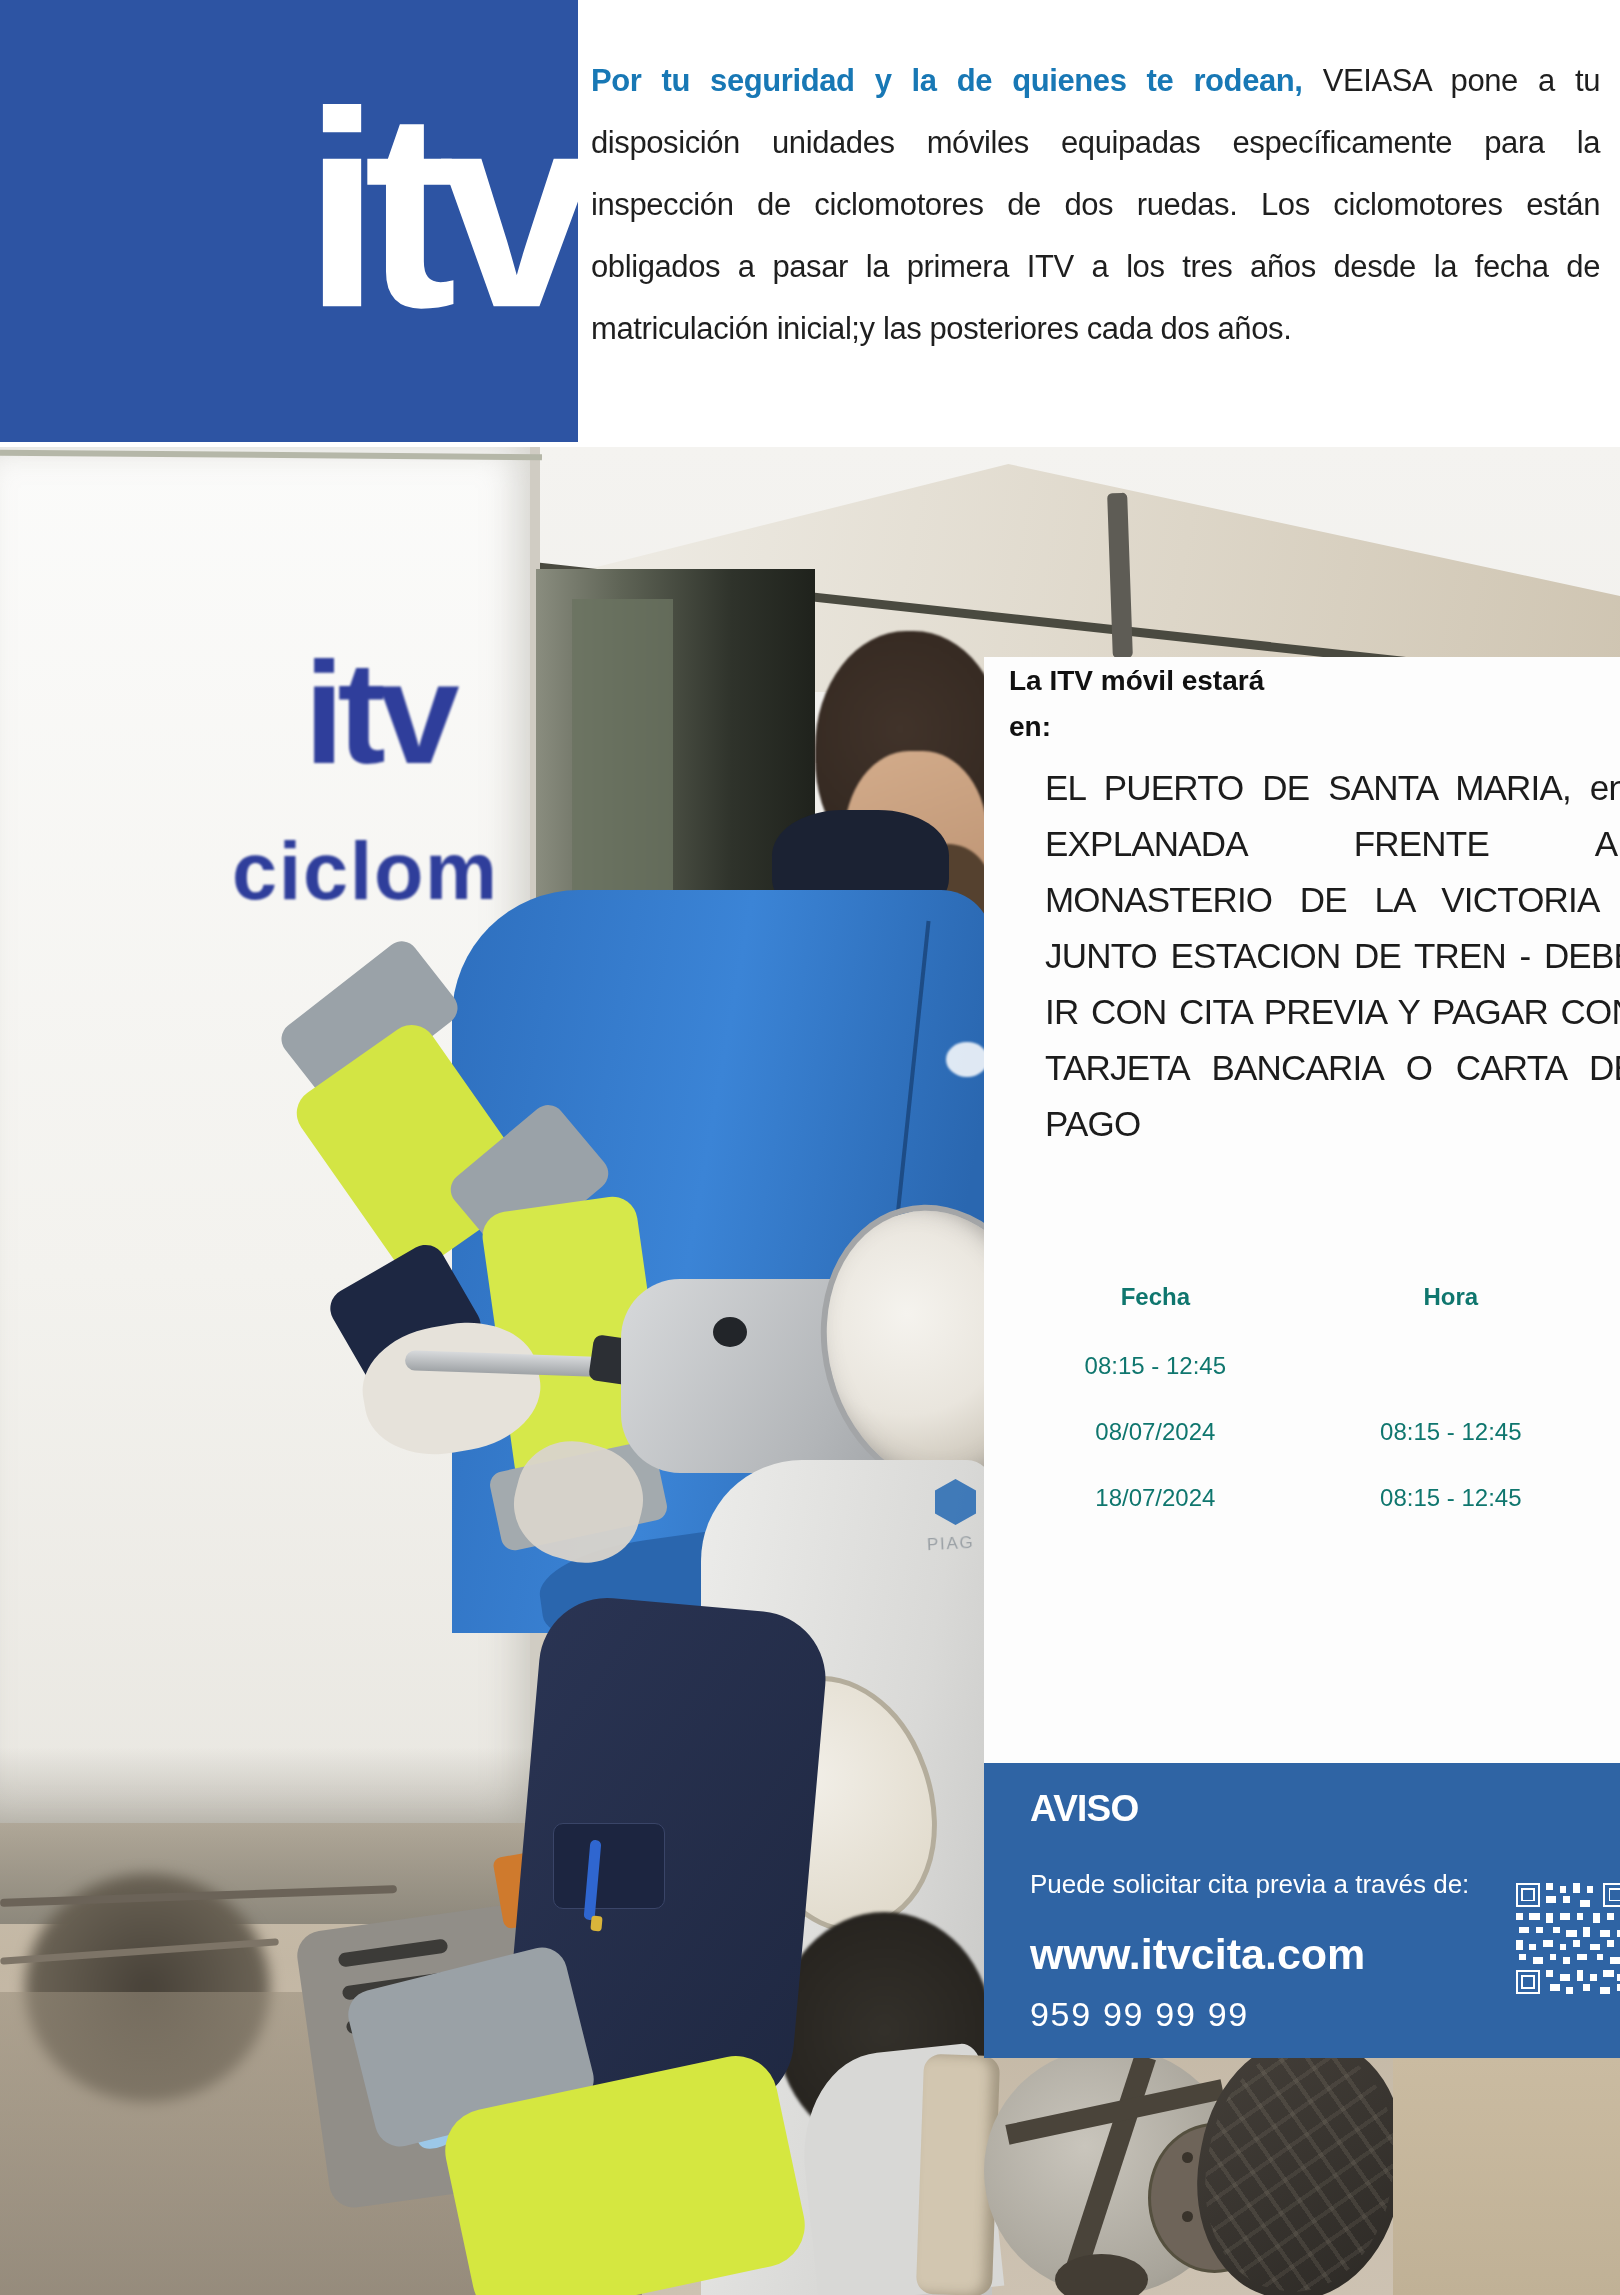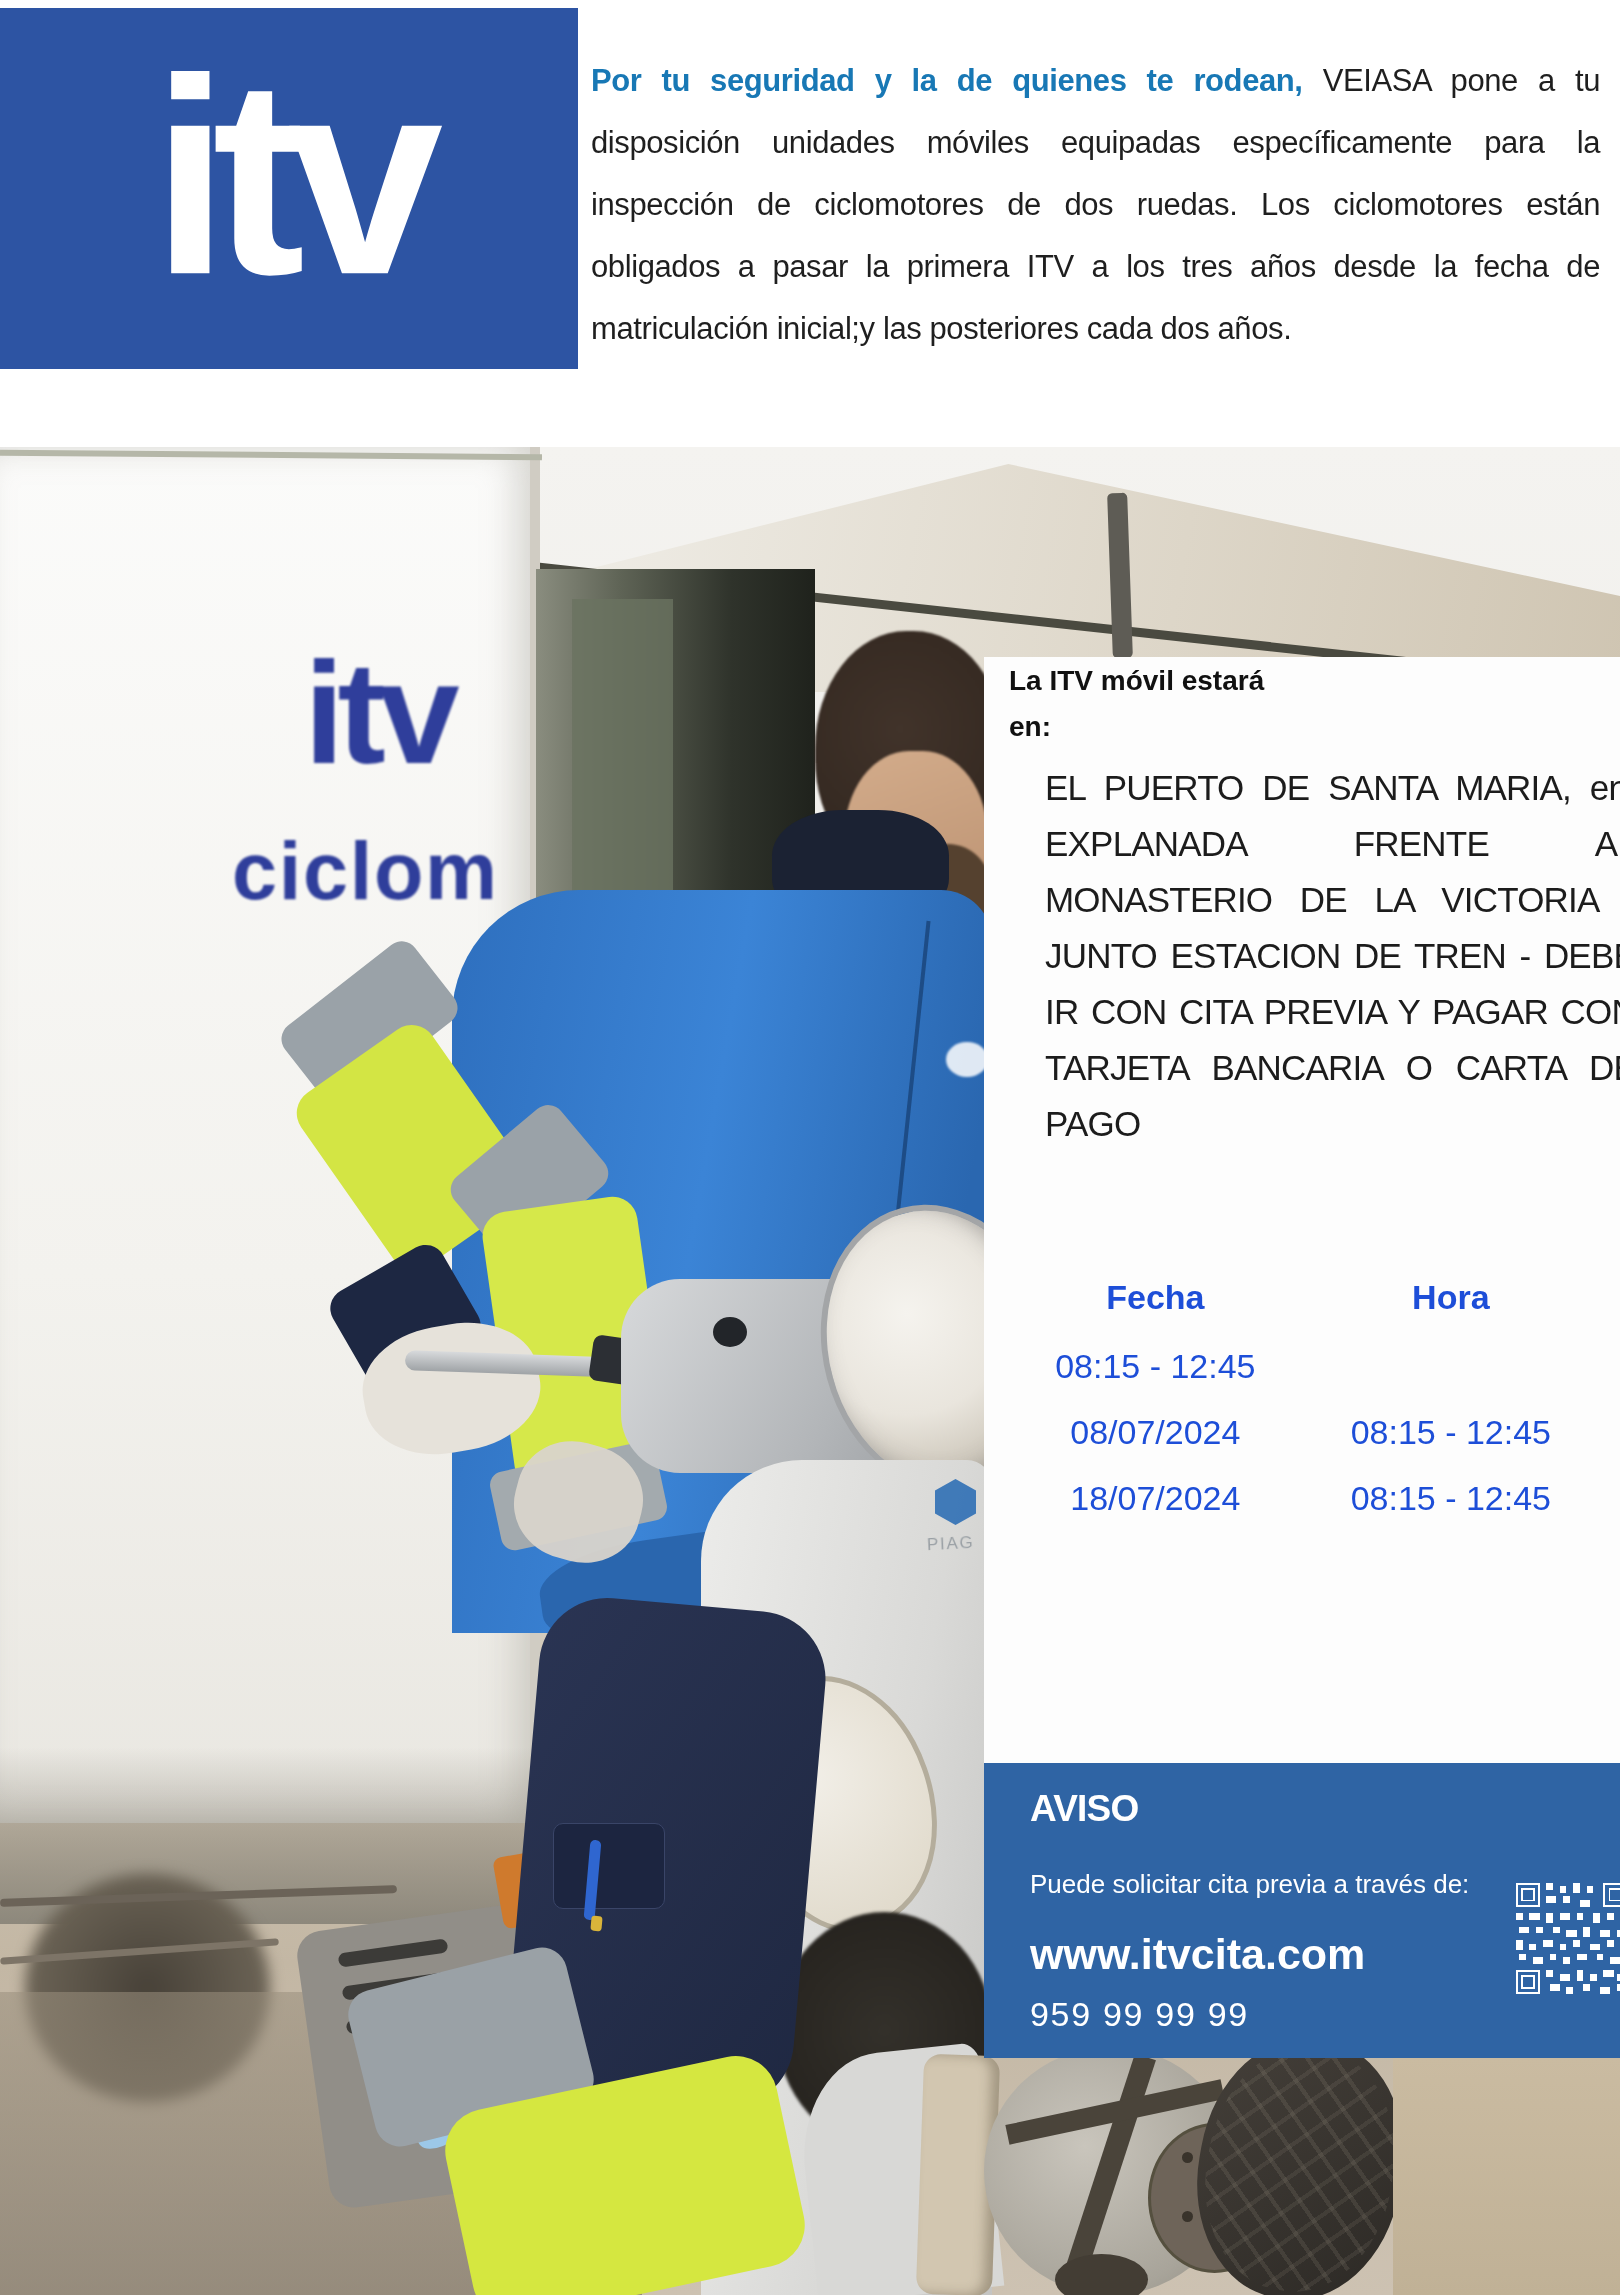--- a/index.html
+++ b/index.html
@@ -1,38 +1,38 @@
 <!DOCTYPE html>
 <html style="font-size:13.5px"><head>
 <meta charset="utf-8">
 <style>
   html,body{margin:0;padding:0;background:#ffffff;}
   .page{position:relative;width:1621px;height:2295px;background:#ffffff;overflow:hidden;
         font-family:"Liberation Sans", sans-serif;}
   
-  .logo-square{position:absolute;left:0;top:8px;width:578px;height:361px;background:#2d54a3;
-               display:flex;align-items:center;justify-content:center;z-index:5;}
+  .logo-square{position:absolute;left:0;top:0;width:578px;height:442px;background:#2d54a3;
+               display:flex;align-items:center;justify-content:flex-end;z-index:5;}
   .logo-square span{color:#ffffff;font-size:279px;font-weight:700;letter-spacing:-17px;
                     line-height:1;transform:translateY(-11.8px);}
   .intro{position:absolute;left:591px;top:18.6px;width:1009px;font-size:31px;line-height:62px;
          color:#1f1f1f;text-align:justify;letter-spacing:-0.4px;z-index:5;}
   .intro .accent{color:#1878b5;font-weight:700;}
   
   .photo{position:absolute;left:0;top:447px;width:1621px;height:1848px;overflow:hidden;z-index:1;
          background:linear-gradient(180deg,#f4f3f0 0%,#efede9 30%,#e8e4dc 50%,#cfc5b4 68%,#c3b7a4 82%,#cdc2b2 100%);}
   .ph{position:absolute;}
   .truck-word{font-weight:700;color:#2f3e9b;filter:blur(1.3px);line-height:1;}
   
   .info-box{position:absolute;left:984px;top:657px;width:637px;height:1106px;background:#fdfdfd;z-index:20;}
   .ib-bold{position:absolute;left:25px;font-size:28px;font-weight:700;color:#111;}
   .location{position:absolute;left:25px;top:103px;width:591px;font-size:35px;line-height:56px;
             color:#1c1c1c;text-align:justify;letter-spacing:-0.8px;margin-left:36px;}
   .schedule{position:absolute;left:23.6px;top:604px;width:591px;}
   .sched-row{display:flex;width:100%;}
-  .sched-row div{width:50%;text-align:center;font-size:34px;color:#1d4ed8;line-height:66px;}
+  .sched-row div{width:50%;text-align:center;font-size:24px;color:#0f766e;line-height:66px;}
   .sched-head div{font-weight:700;line-height:72px;}
   
   .aviso{position:absolute;left:984px;top:1763px;width:637px;height:295px;background:#2f64a4;z-index:20;color:#fff;padding-left:38px;}
   .aviso .title{position:absolute;left:46px;top:25px;font-size:37px;font-weight:700;letter-spacing:-0.8px;}
   .aviso .sub{position:absolute;left:46px;top:106px;font-size:26px;font-weight:400;}
   .aviso .web{position:absolute;left:46px;top:167px;font-size:43px;font-weight:700;}
   .aviso .phone{position:absolute;left:46px;top:232px;font-size:34px;font-weight:400;letter-spacing:1.7px;}
   .qr{position:absolute;right:32px;top:120px;width:111px;height:111px;}
   
   .junta{position:absolute;left:711px;top:2018px;width:218px;height:220px;background:#177a3e;z-index:30;

